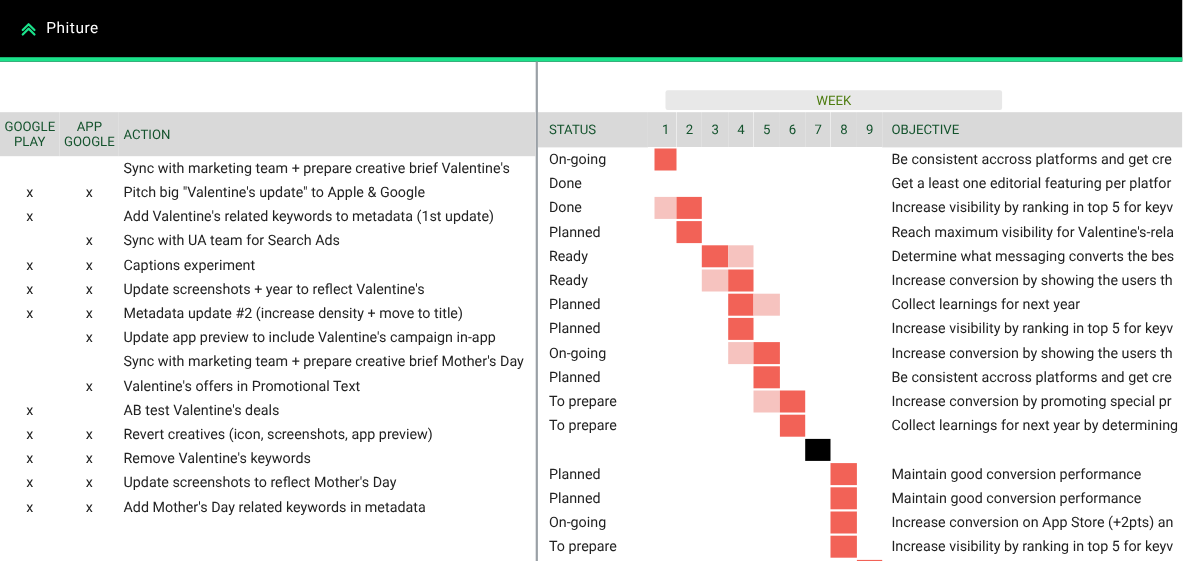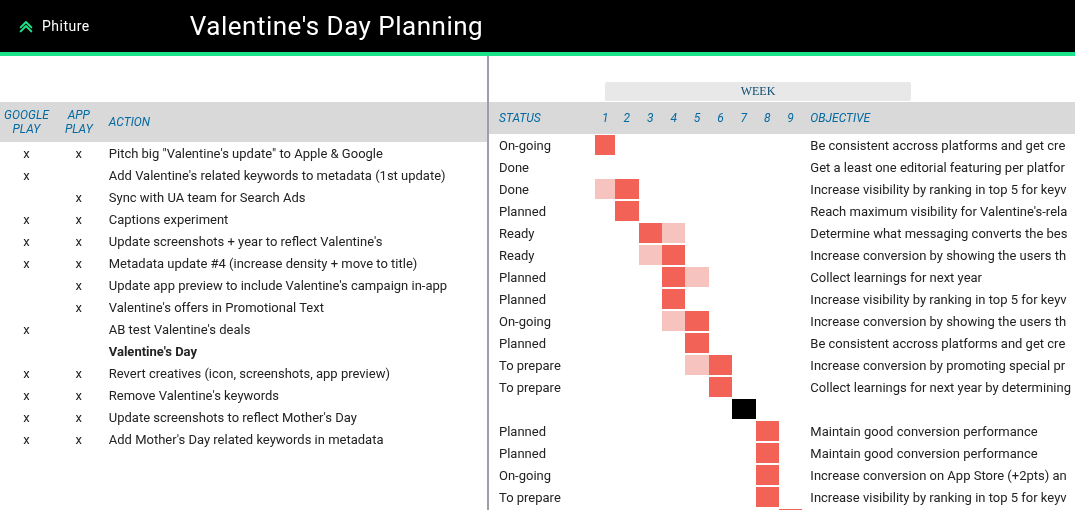--- a/index.html
+++ b/index.html
@@ -47,37 +47,35 @@
   .week-label-row {
     height: 20px;
     position: relative;
   }
   .week-label {
     position: absolute;
     left: 116px;
     width: calc(34px * 9);
     text-align: center;
     font-size: 12px;
-    color: #0c4a6e;
+    color: #4d7c0f;
     background: #e8e8e8;
     padding: 2px 0;
     border-radius: 2px;
-    font-family: Liberation Serif, serif;
   }
   table { border-collapse: collapse; width: 100%; }
   th {
     background: #d9d9d9;
     font-weight: 400;
     font-size: 12px;
-    color: #0369a1;
+    color: #14532d;
     text-align: left;
     padding: 6px 4px;
     height: 32px;
     vertical-align: middle;
-    font-style: italic;
   }
   td {
     padding: 2px 4px;
     font-size: 13px;
     vertical-align: middle;
     height: 22px;
     white-space: nowrap;
   }
   .col-gp, .col-as { width: 52px; text-align: center; }
   .col-status { width: 116px; padding-left: 10px; }
@@ -105,38 +103,42 @@
 <body>
 
 <div class="header">
   <div class="logo-wrap">
     <svg class="logo-icon" viewBox="0 0 24 24" fill="none" stroke="currentColor" stroke-width="3" stroke-linecap="round" stroke-linejoin="round">
       <polyline points="4 14 12 6 20 14"></polyline>
       <polyline points="4 20 12 12 20 20"></polyline>
     </svg>
     <span>Phiture</span>
   </div>
-  <div class="title">Valentine's Day Planning</div>
 </div>
 
 <div class="page">
 
   <div class="left-pane">
     <div class="spacer-row"></div>
     <div class="week-label-row"></div>
     <table class="left-table">
       <thead>
         <tr>
           <th class="col-gp">GOOGLE PLAY</th>
-          <th class="col-as">APP PLAY</th>
+          <th class="col-as">APP GOOGLE</th>
           <th class="col-action">ACTION</th>
         </tr>
       </thead>
       <tbody id="left-body">
           <tr>
+            <td class="col-gp"></td>
+            <td class="col-as"></td>
+            <td>Sync with marketing team + prepare creative brief Valentine's</td>
+          </tr>
+          <tr>
             <td class="col-gp">x</td>
             <td class="col-as">x</td>
             <td>Pitch big "Valentine's update" to Apple &amp; Google</td>
           </tr>
           <tr>
             <td class="col-gp">x</td>
             <td class="col-as"></td>
             <td>Add Valentine's related keywords to metadata (1st update)</td>
           </tr>
           <tr>
@@ -150,41 +152,41 @@
             <td>Captions experiment</td>
           </tr>
           <tr>
             <td class="col-gp">x</td>
             <td class="col-as">x</td>
             <td>Update screenshots + year to reflect Valentine's</td>
           </tr>
           <tr>
             <td class="col-gp">x</td>
             <td class="col-as">x</td>
-            <td>Metadata update #4 (increase density + move to title)</td>
+            <td>Metadata update #2 (increase density + move to title)</td>
           </tr>
           <tr>
             <td class="col-gp"></td>
             <td class="col-as">x</td>
             <td>Update app preview to include Valentine's campaign in-app</td>
+          </tr>
+          <tr>
+            <td class="col-gp"></td>
+            <td class="col-as"></td>
+            <td>Sync with marketing team + prepare creative brief Mother's Day</td>
           </tr>
           <tr>
             <td class="col-gp"></td>
             <td class="col-as">x</td>
             <td>Valentine's offers in Promotional Text</td>
           </tr>
           <tr>
             <td class="col-gp">x</td>
             <td class="col-as"></td>
             <td>AB test Valentine's deals</td>
-          </tr>
-          <tr>
-            <td class="col-gp"></td>
-            <td class="col-as"></td>
-            <td class="bold">Valentine's Day</td>
           </tr>
           <tr>
             <td class="col-gp">x</td>
             <td class="col-as">x</td>
             <td>Revert creatives (icon, screenshots, app preview)</td>
           </tr>
           <tr>
             <td class="col-gp">x</td>
             <td class="col-as">x</td>
             <td>Remove Valentine's keywords</td>

